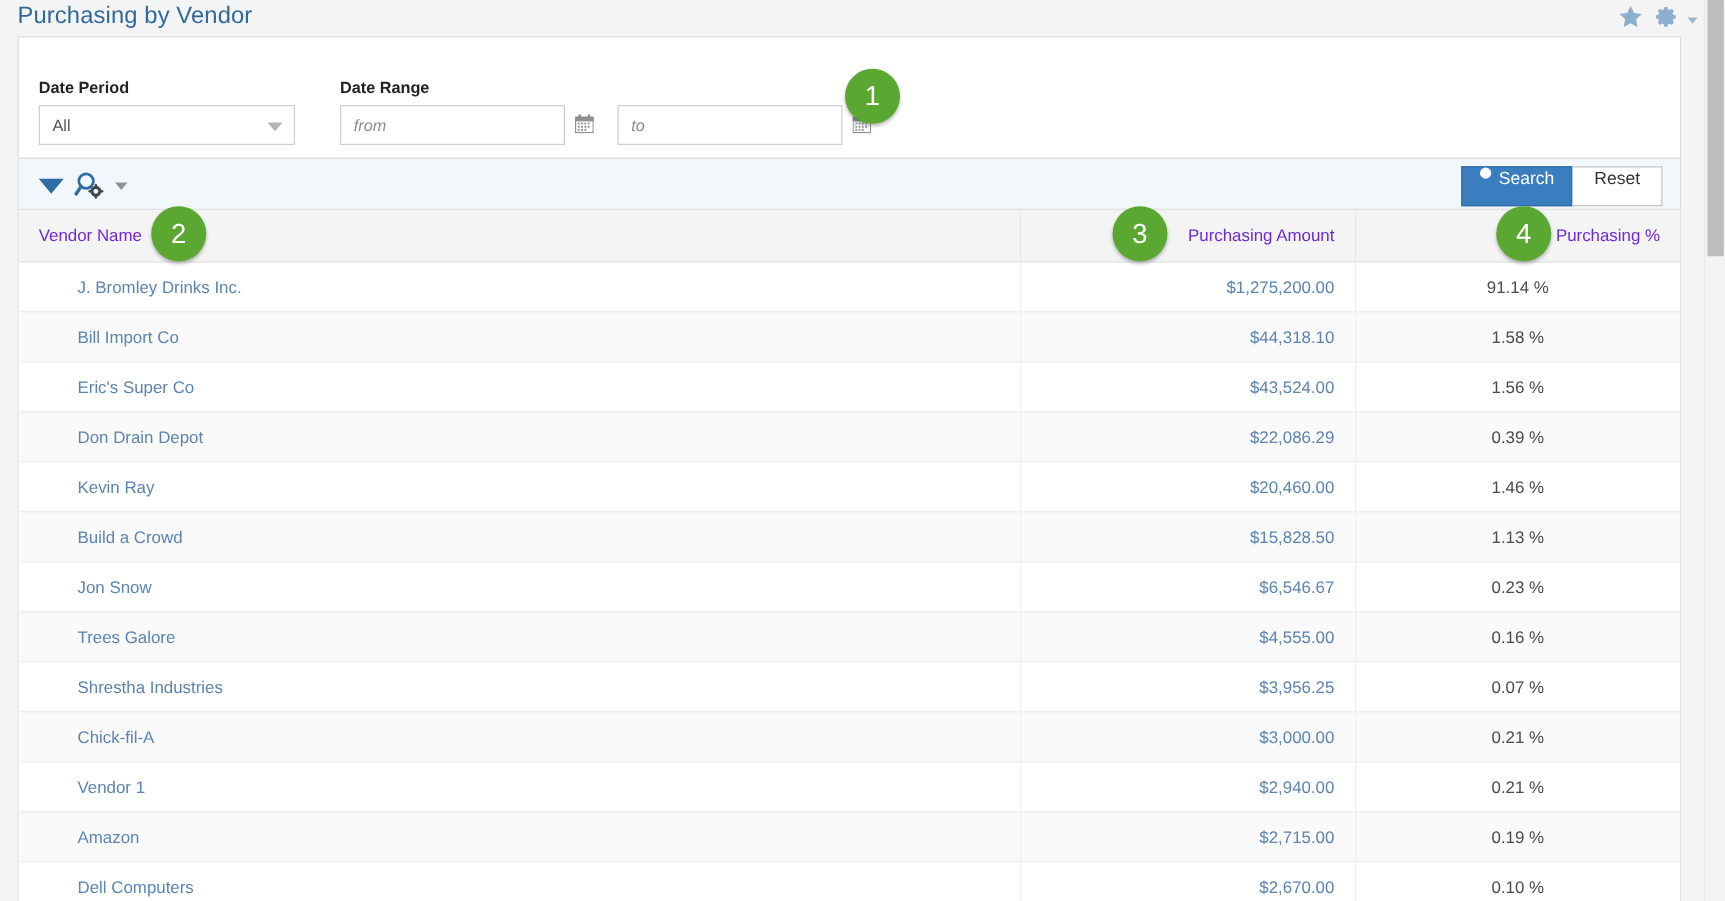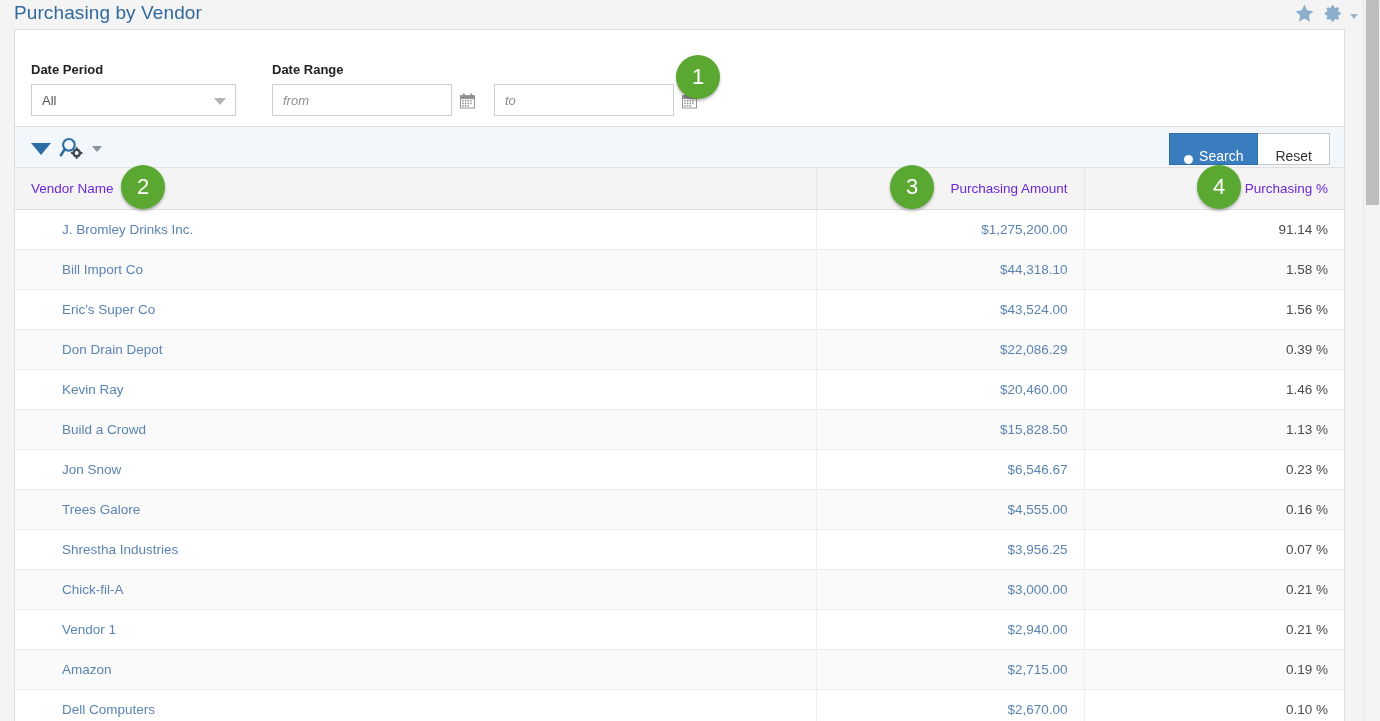--- a/index.html
+++ b/index.html
@@ -72,21 +72,21 @@
   }
   .field-group { display: flex; flex-direction: column; }
   .field-label {
     font-size: 13px;
     font-weight: bold;
     color: #222;
     margin-bottom: 7px;
     line-height: 15px;
     margin-top: 23px;
   }
-  .field-row { display: flex; align-items: flex-end; }
+  .field-row { display: flex; align-items: flex-start; }
 
   .select-box {
     position: relative;
     width: 205px;
     height: 32px;
     border: 1px solid #cfcfcf;
     background: #fff;
     display: flex;
     align-items: center;
     padding: 0 26px 0 10px;
@@ -155,21 +155,21 @@
     cursor: pointer;
   }
   .action-right { display: flex; align-items: stretch; }
   .btn {
     height: 32px;
     font-size: 14px;
     border: 1px solid #2b6aa5;
     padding: 0 14px;
     cursor: pointer;
     display: flex;
-    align-items: flex-end;
+    align-items: flex-start;
     gap: 6px;
     font-family: "Liberation Sans", sans-serif;
   }
   .btn-search {
     background: #3a7ebf;
     color: #ffffff;
     border-color: #2f6da8;
   }
   .btn-search .dot {
     width: 9px; height: 9px; border-radius: 50%;
@@ -222,21 +222,21 @@
     border-right: 1px solid #efefef;
     vertical-align: middle;
     white-space: nowrap;
   }
   table.grid td:last-child { border-right: none; }
   table.grid tbody tr:nth-child(odd) td { background: #ffffff; }
   table.grid tbody tr:nth-child(even) td { background: #fafafa; }
 
   .cell-link { color: #5b84b1; cursor: pointer; margin-left: 31px; }
   .cell-amount { color: #5b84b1; text-align: right; }
-  .cell-pct { color: #4a4a4a; text-align: right; }
+  .cell-pct { color: #4a4a4a; text-align: center; }
 
   .col-vendor { width: 801px; }
   .col-amount { width: 268px; }
   .col-pct { width: 260px; }
 
   
   .badge {
     position: absolute;
     width: 44px; height: 44px;
     border-radius: 50%;

